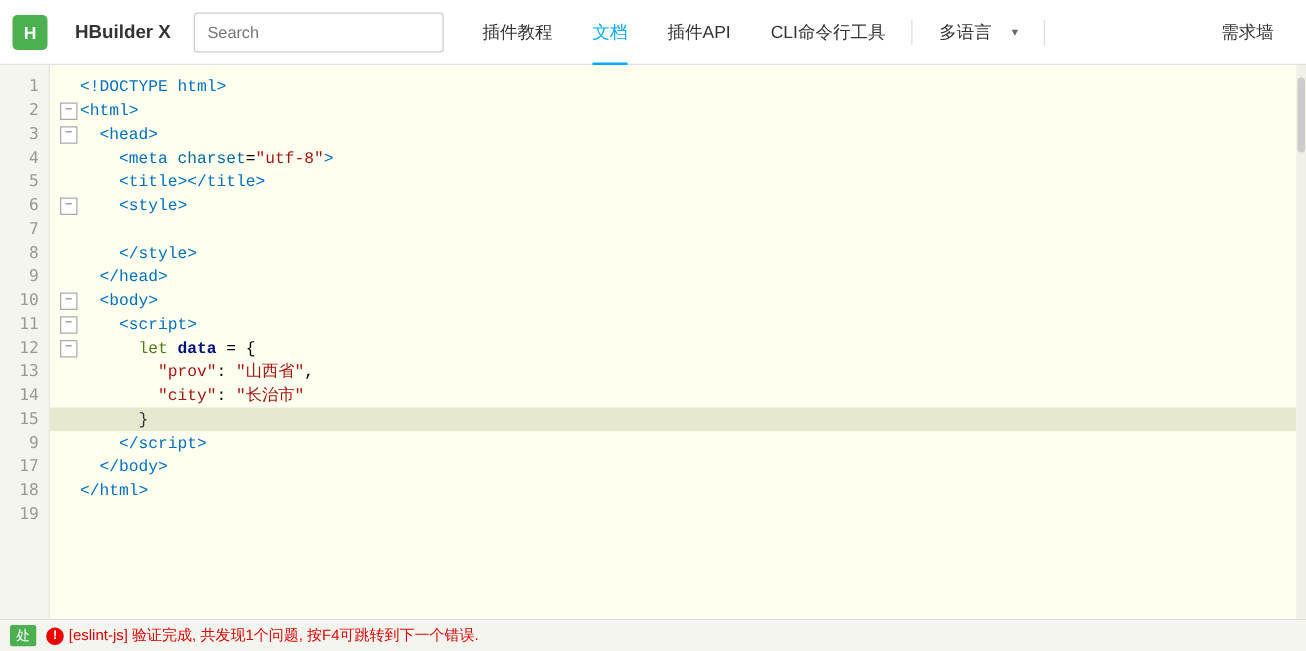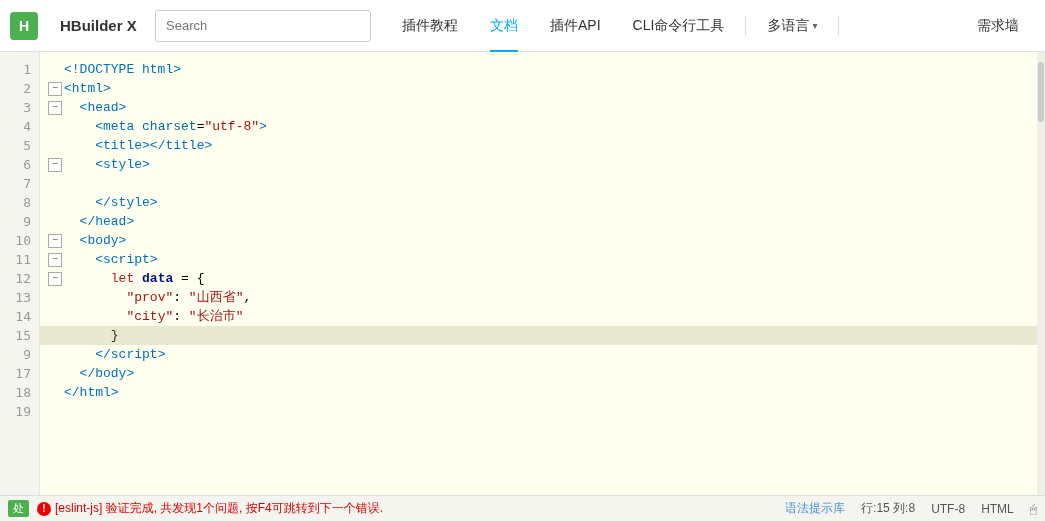--- a/index.html
+++ b/index.html
@@ -39,21 +39,21 @@
       color: #333;
       margin-left: 16px;
     }
     .search-box {
       display: flex;
       align-items: center;
       border: 1px solid #ccc;
       border-radius: 3px;
       padding: 4px 10px;
       margin: 0 15px;
-      width: 216px;
+      width: 200px;
       height: 32px;
       background: #fff;
     }
     .search-box input {
       border: none;
       outline: none;
       font-size: 13px;
       color: #333;
       width: 100%;
     }
@@ -87,21 +87,21 @@
     }
     .nav-divider {
       width: 1px;
       height: 20px;
       background: #ddd;
       margin: 0 5px;
     }
     .nav-item-multi {
       display: flex;
       align-items: center;
-      gap: 3px;
+      gap: 16px;
     }
     .chevron {
       font-size: 10px;
       color: #666;
     }
     .nav-right {
       margin-left: auto;
     }
 
     
@@ -167,21 +167,21 @@
     .fold-placeholder {
       display: inline-block;
       width: 16px;
       flex-shrink: 0;
     }
 
     
     .tok-tag { color: #0070c0; }
     .tok-attr { color: #0369a1; }
     .tok-string { color: #a31515; }
-    .tok-kw { color: #b91c1c; }
+    .tok-kw { color: #4d7c0f; }
     .tok-var { color: #001080; font-weight: bold; }
     .tok-bracket { color: #333; }
     .tok-chinese-str { color: #a31515; }
 
     
     .scrollbar-track {
       width: 8px;
       background: #f0f0e8;
       position: relative;
     }
@@ -325,22 +325,13 @@
     <div class="scrollbar-thumb"></div>
   </div>
 </div>
 
 <div class="status-bar">
   <span class="breadcrumb-tag">处</span>
   <div class="status-error">
     <span class="error-icon">!</span>
     <span>[eslint-js] 验证完成, 共发现1个问题, 按F4可跳转到下一个错误.</span>
   </div>
-  <div class="status-right">
-    <span class="status-hint">语法提示库</span>
-    <span class="status-cursor">行:15  列:8</span>
-    <span class="status-cursor">UTF-8</span>
-    <span class="status-cursor">HTML</span>
-    <span class="status-mouse">
-      <span>🖱</span>
-    </span>
-  </div>
 </div>
 
 </body></html>

